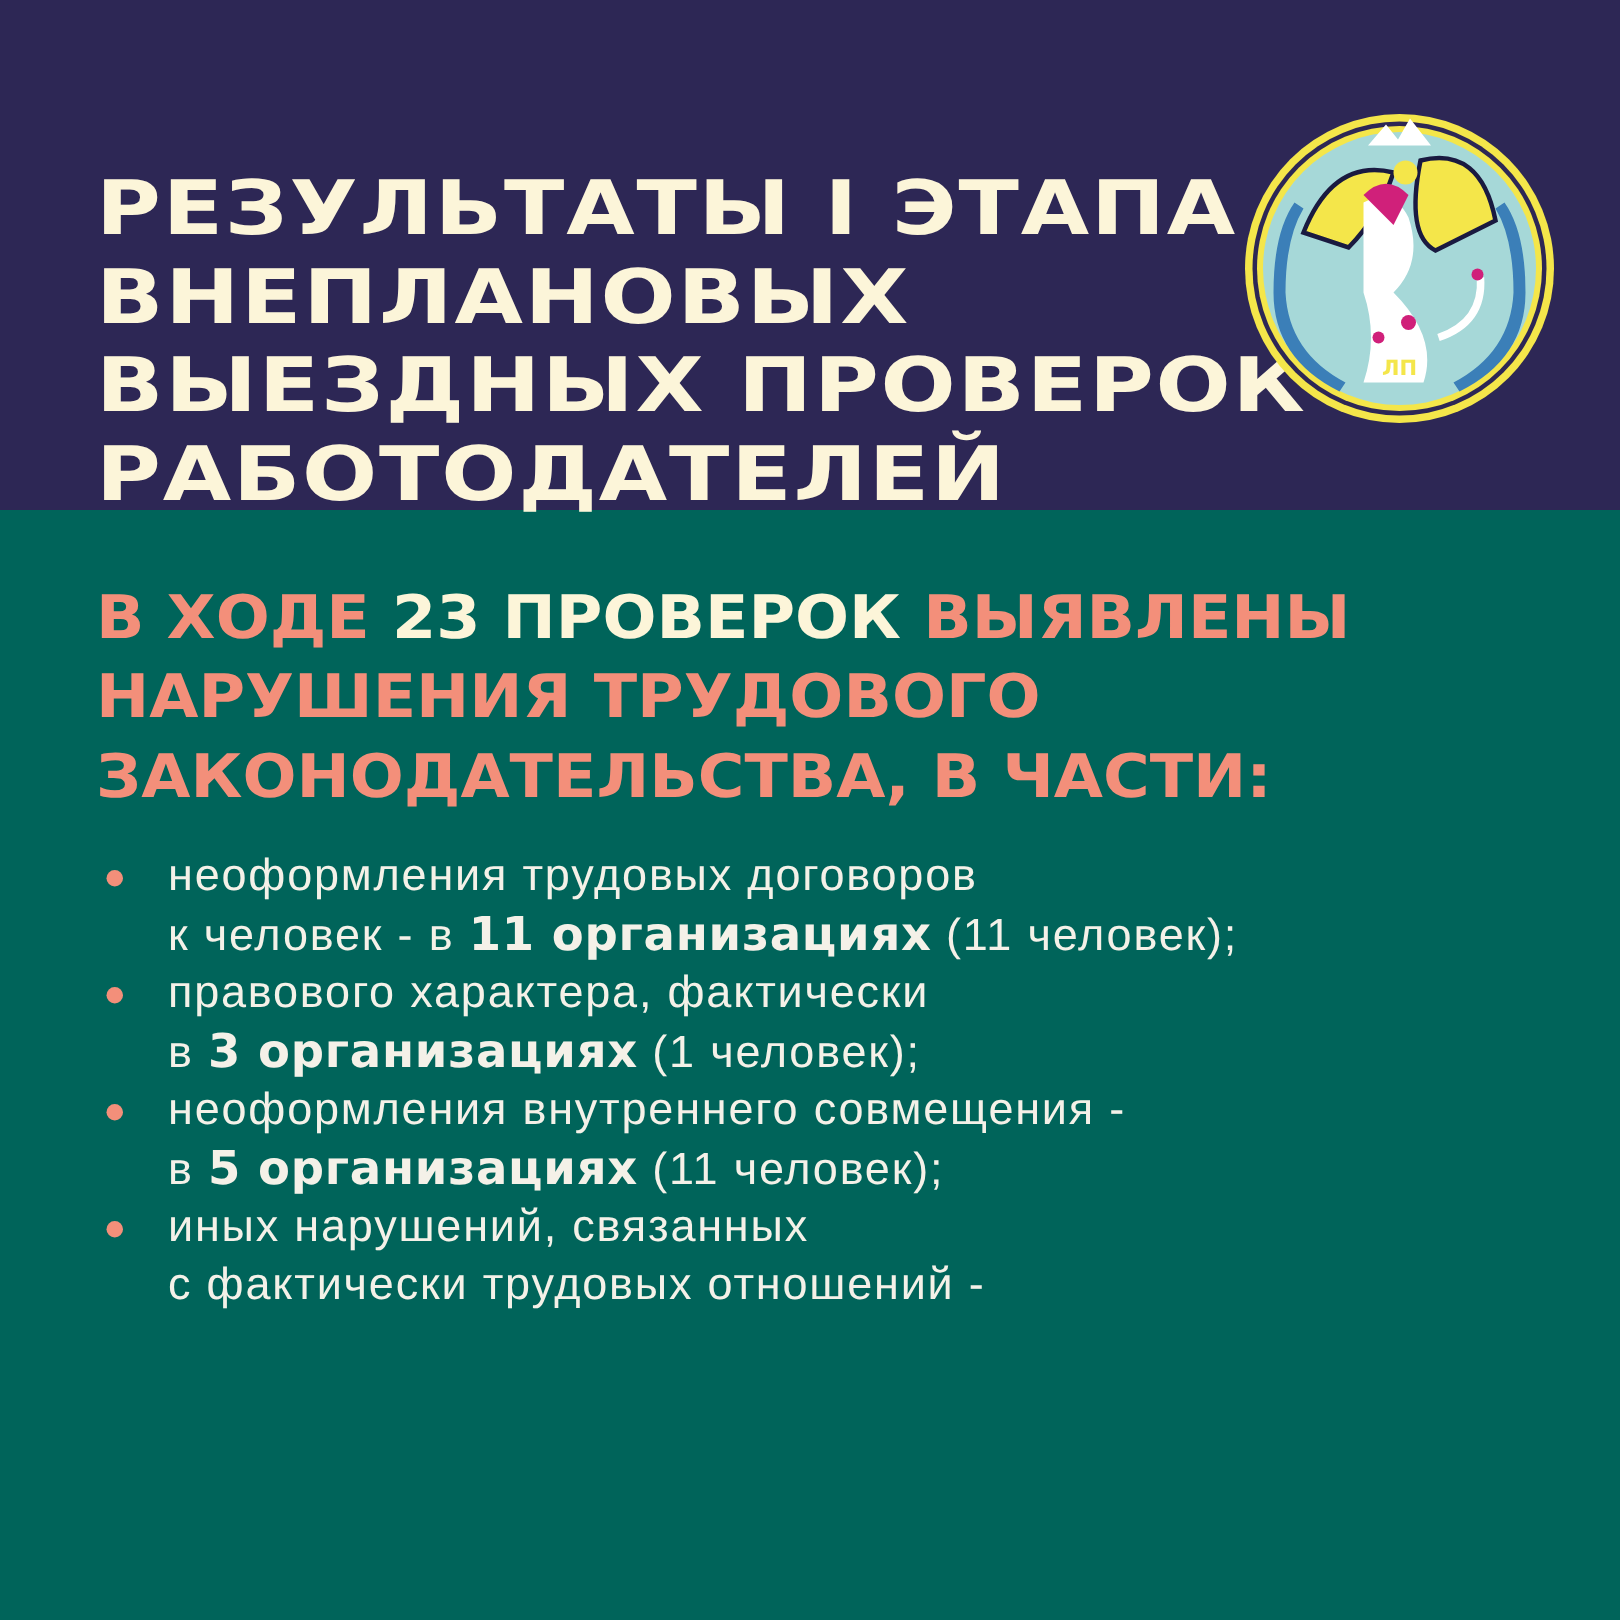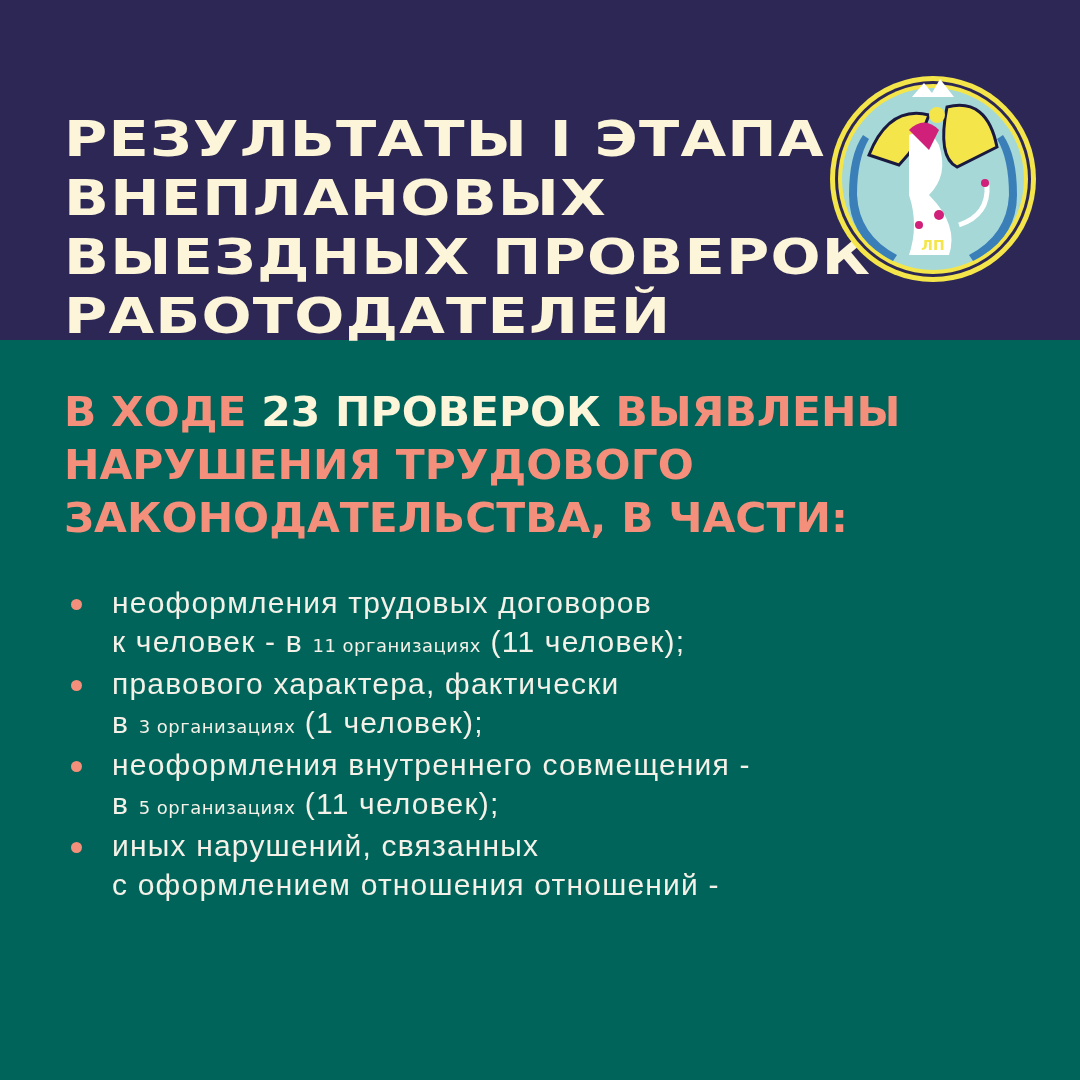--- a/index.html
+++ b/index.html
@@ -4,24 +4,24 @@
 <style>
   html,body{margin:0;padding:0;}
   body{width:1080px;height:1080px;position:relative;overflow:hidden;font-family:"DejaVu Sans",sans-serif;}
   .top{position:absolute;left:0;top:0;width:1080px;height:340px;background:#2d2755;}
   .bottom{position:absolute;left:0;top:340px;width:1080px;height:740px;background:#00645a;}
   .title{position:absolute;left:64px;top:110px;margin:0;color:#fcf5d9;font-family:"DejaVu Sans",sans-serif;font-weight:bold;font-size:50px;line-height:59px;letter-spacing:1px;transform:scaleX(1.18);transform-origin:left top;}
   .title span{display:block;white-space:nowrap;}
   .emblem{position:absolute;left:829px;top:75px;width:208px;height:208px;}
   .lead{position:absolute;left:64px;top:386px;margin:0;font-family:"DejaVu Sans",sans-serif;font-weight:bold;font-size:40px;line-height:53px;color:#f38f7a;white-space:nowrap;transform:scaleX(1.06);transform-origin:left top;}
   .lead .hl{color:#fcf5d9;}
-  .list{position:absolute;left:70px;top:584px;margin:0;padding:0;list-style:none;}
+  .list{position:absolute;left:70px;top:565px;margin:0;padding:0;list-style:none;}
   .list li{position:relative;padding-left:42px;color:#f4f1e8;font-family:"Liberation Sans",sans-serif;font-size:30px;line-height:38.5px;letter-spacing:1.2px;white-space:nowrap;}
   .list li .line{display:block;}
-  .list li b{font-family:"DejaVu Sans",sans-serif;font-weight:normal;font-size:18px;letter-spacing:0.5px;}
+  .list li b{font-family:"DejaVu Sans",sans-serif;font-weight:bold;font-size:31px;letter-spacing:0.5px;}
   .bullet{position:absolute;left:1px;top:15px;width:11px;height:11px;border-radius:50%;background:#f38f7a;}
 </style>
 </head>
 <body>
 
 <div class="top"></div>
 <div class="bottom"></div>
 
 <h1 class="title">
   <span>РЕЗУЛЬТАТЫ I ЭТАПА</span>
@@ -68,15 +68,15 @@
     <span class="line"><span>в </span><b>3 организациях</b><span> (1 человек);</span></span>
   </li>
   <li>
     <span class="bullet"></span>
     <span class="line">неоформления внутреннего совмещения -</span>
     <span class="line"><span>в </span><b>5 организациях</b><span> (11 человек);</span></span>
   </li>
   <li>
     <span class="bullet"></span>
     <span class="line">иных нарушений, связанных</span>
-    <span class="line">с оформлением отношения отношений -</span>
+    <span class="line">с фактически трудовых отношений -</span>
   </li>
 </ul>
 
 </body></html>

